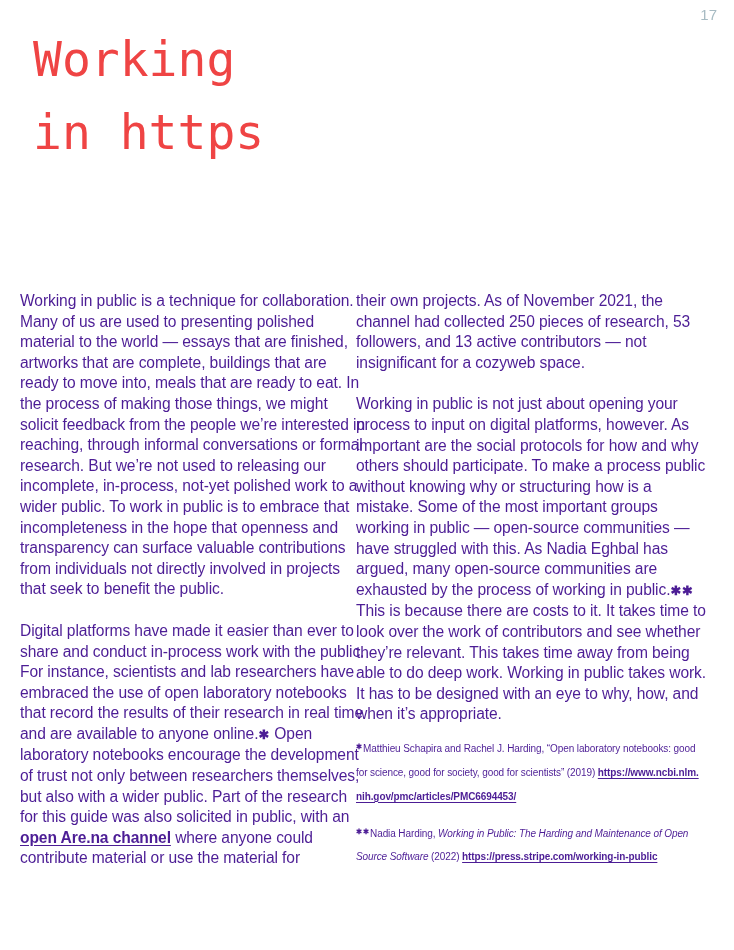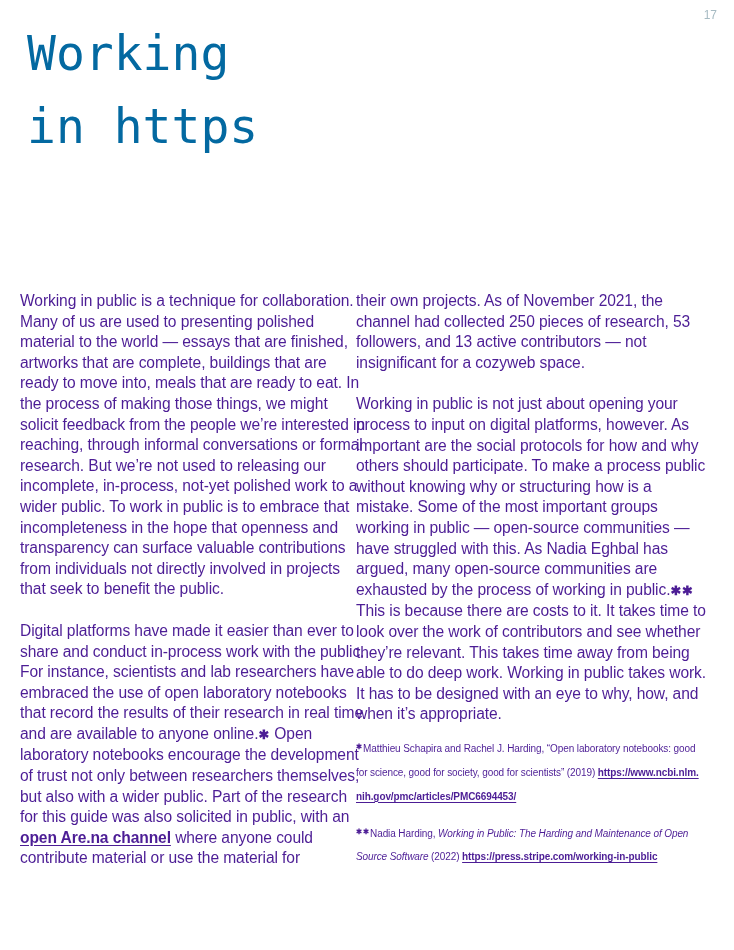--- a/index.html
+++ b/index.html
@@ -12,35 +12,35 @@
     width: 734px;
     height: 950px;
     background: #ffffff;
     overflow: hidden;
     font-family: "Liberation Sans", sans-serif;
   }
   .page-number {
     position: absolute;
     top: 8px;
     right: 17px;
-    font-size: 12px;
+    font-size: 15px;
     line-height: 14px;
     color: #a7bbc3;
   }
   .page-title {
     position: absolute;
     left: 17px;
     top: 7px;
-    margin: 10px;
+    margin: 16px;
     font-family: "DejaVu Sans Mono", monospace;
     font-weight: normal;
     font-size: 48px;
     line-height: 73px;
     letter-spacing: 0px;
-    color: #0369a1;
+    color: #ef4444;
   }
   .page-title .title-line { display: block; }
   .col {
     position: absolute;
     top: 291px;
     font-size: 15.6px;
     line-height: 20.6px;
     letter-spacing: -0.1px;
     color: #4c1d95;
   }

